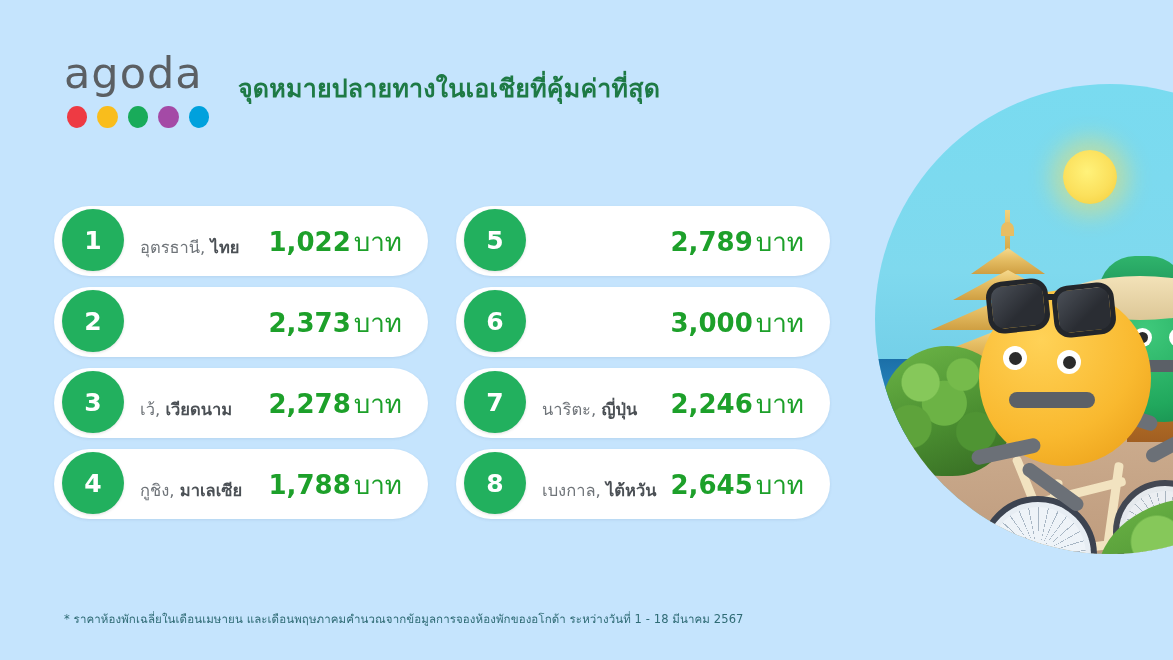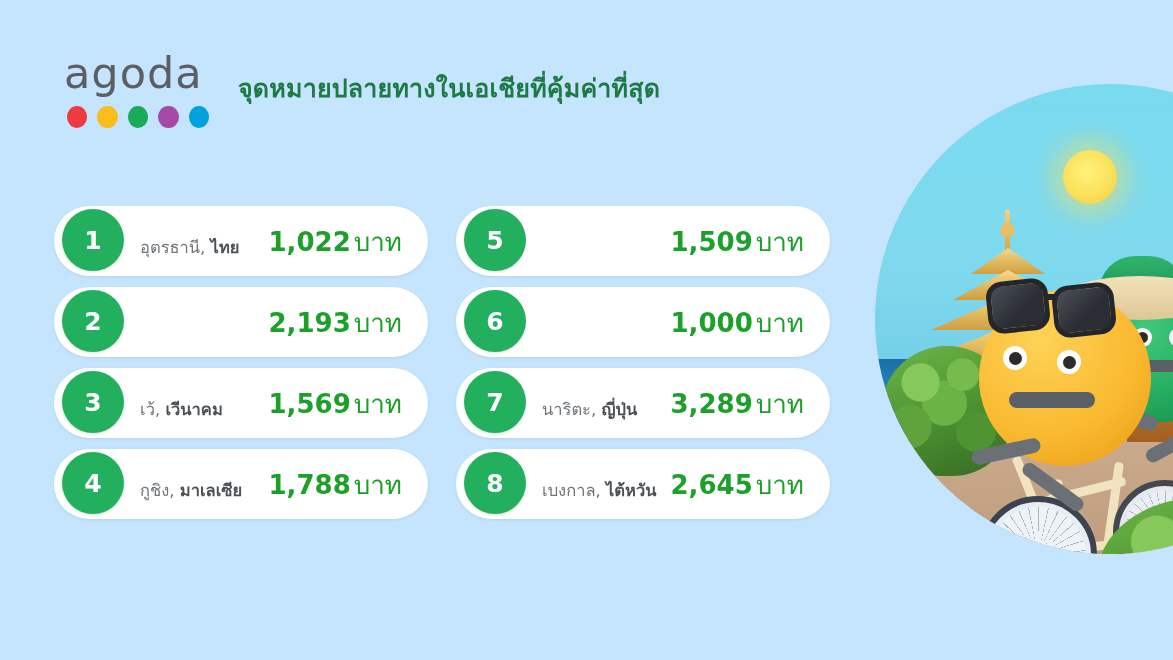--- a/index.html
+++ b/index.html
@@ -608,46 +608,47 @@
   </div>
 
   <div id="list">
       <div class="row-card">
         <div class="rank-badge">1</div>
         <div class="place"><span class="city">อุตรธานี, </span><span class="country">ไทย</span></div>
         <div class="price"><span class="amount">1,022</span><span class="unit">บาท</span></div>
       </div>
       <div class="row-card">
         <div class="rank-badge">5</div>
-        <div class="price"><span class="amount">1,509</span><span class="unit">บาท</span></div>
+        <div class="price"><span class="amount">2,789</span><span class="unit">บาท</span></div>
       </div>
       <div class="row-card">
         <div class="rank-badge">2</div>
-        <div class="price"><span class="amount">2,193</span><span class="unit">บาท</span></div>
+        <div class="price"><span class="amount">2,373</span><span class="unit">บาท</span></div>
       </div>
       <div class="row-card">
         <div class="rank-badge">6</div>
-        <div class="price"><span class="amount">1,000</span><span class="unit">บาท</span></div>
+        <div class="price"><span class="amount">3,000</span><span class="unit">บาท</span></div>
       </div>
       <div class="row-card">
         <div class="rank-badge">3</div>
-        <div class="place"><span class="city">เว้, </span><span class="country">เวีนาคม</span></div>
-        <div class="price"><span class="amount">1,569</span><span class="unit">บาท</span></div>
+        <div class="place"><span class="city">เว้, </span><span class="country">เวียดนาม</span></div>
+        <div class="price"><span class="amount">2,278</span><span class="unit">บาท</span></div>
       </div>
       <div class="row-card">
         <div class="rank-badge">7</div>
         <div class="place"><span class="city">นาริตะ, </span><span class="country">ญี่ปุ่น</span></div>
-        <div class="price"><span class="amount">3,289</span><span class="unit">บาท</span></div>
+        <div class="price"><span class="amount">2,246</span><span class="unit">บาท</span></div>
       </div>
       <div class="row-card">
         <div class="rank-badge">4</div>
         <div class="place"><span class="city">กูชิง, </span><span class="country">มาเลเซีย</span></div>
         <div class="price"><span class="amount">1,788</span><span class="unit">บาท</span></div>
       </div>
       <div class="row-card">
         <div class="rank-badge">8</div>
         <div class="place"><span class="city">เบงกาล, </span><span class="country">ไต้หวัน</span></div>
         <div class="price"><span class="amount">2,645</span><span class="unit">บาท</span></div>
       </div>
     </div>
 
+  <div id="footnote">* ราคาห้องพักเฉลี่ยในเดือนเมษายน และเดือนพฤษภาคมคำนวณจากข้อมูลการจองห้องพักของอโกด้า ระหว่างวันที่ 1 - 18 มีนาคม 2567</div>
 
 </div>
 
 </body></html>

